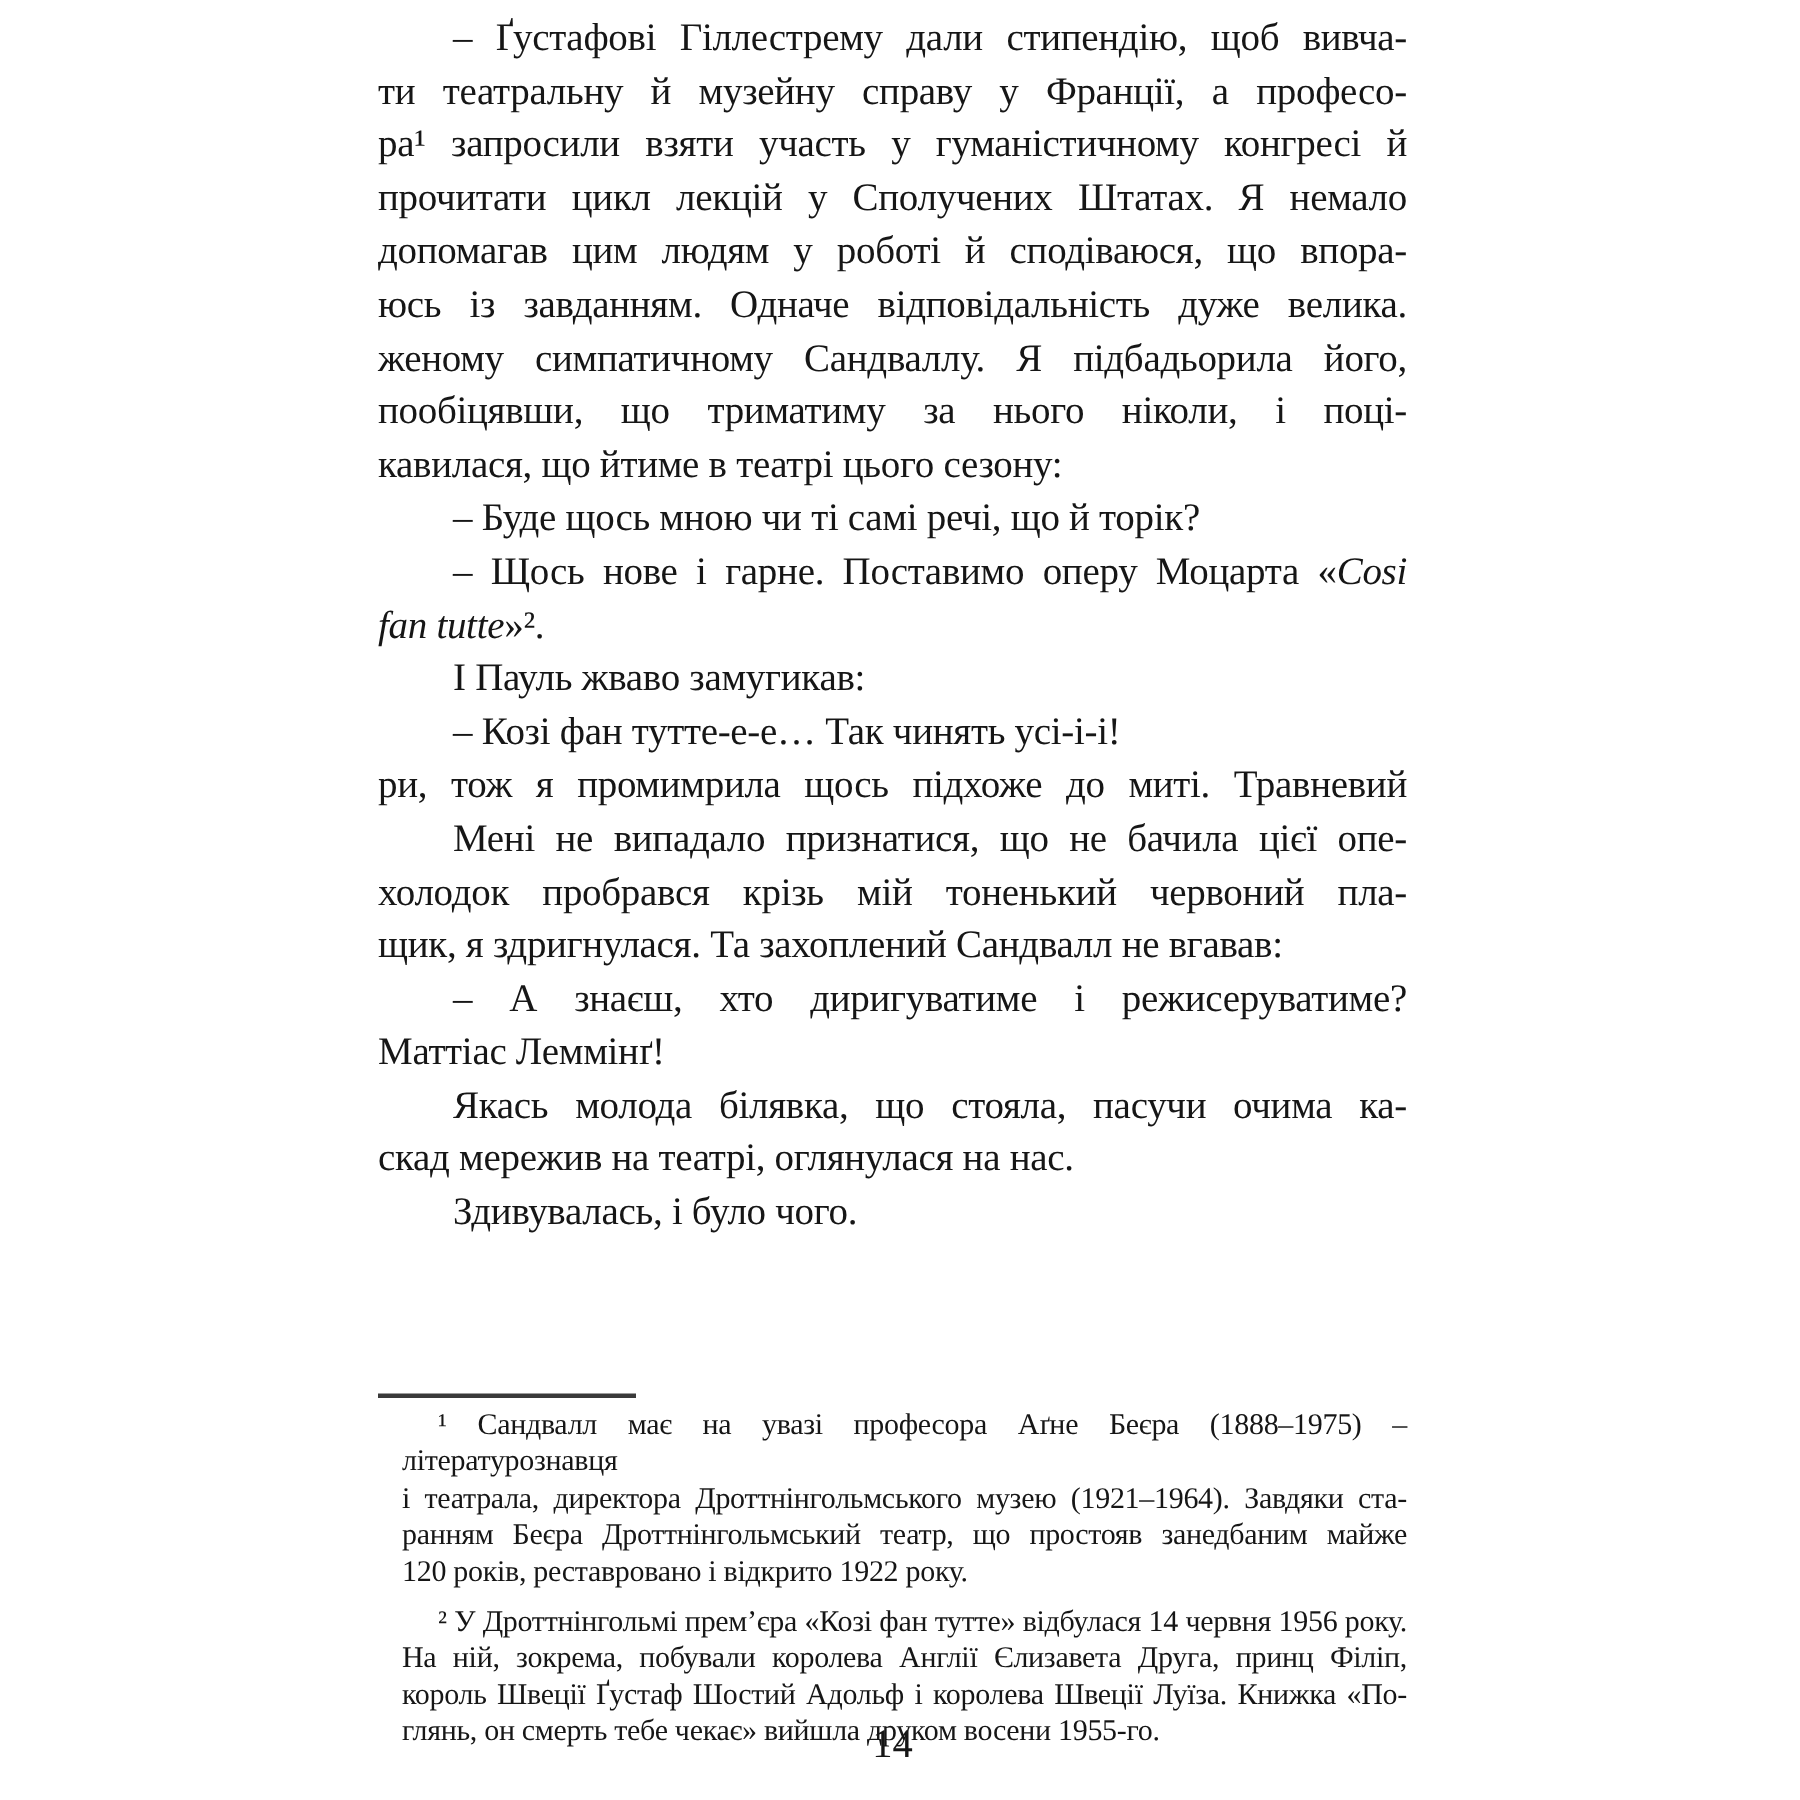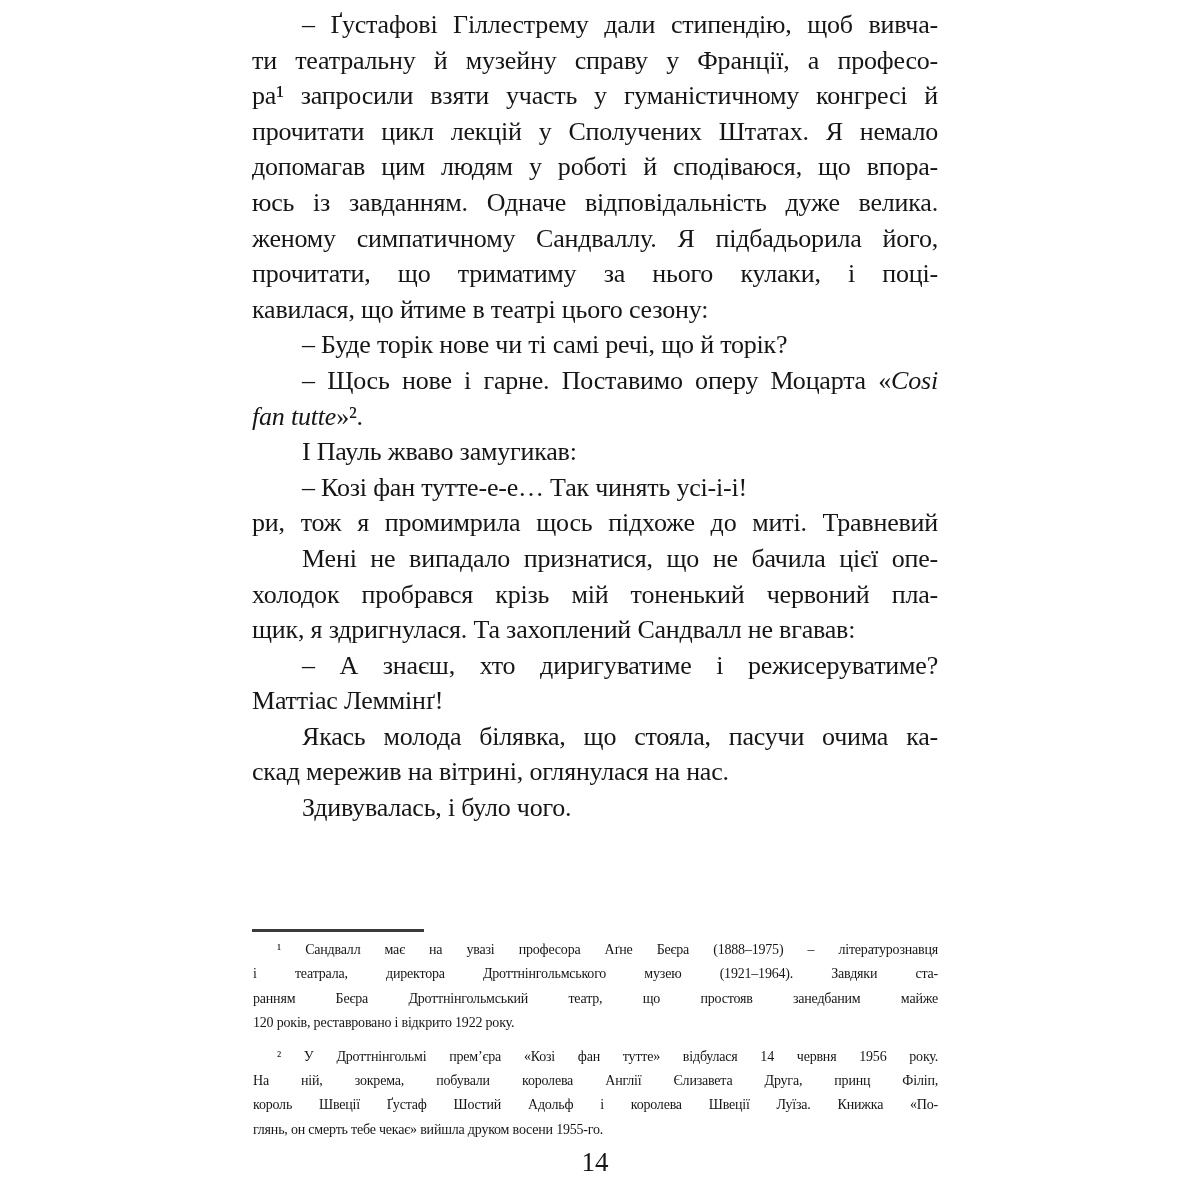--- a/index.html
+++ b/index.html
@@ -57,24 +57,24 @@
     left: 0;
     width: 686px;
   }
   .footnote-rule {
     width: 172px;
     height: 3px;
     background: #3a3a3a;
     margin: 0 0 6px 0;
   }
   .footnote {
-    font-size: 14px;
+    font-size: 20px;
     line-height: 24.4px;
     letter-spacing: -0.2px;
-    margin: 0 0 9px 1px;
+    margin: 0 0 9px 16px;
   }
   .footnote .line.indent { text-indent: 24px; }
   
   .page-number {
     position: absolute;
     top: 1147px;
     left: 0;
     width: 686px;
     text-align: center;
     text-align-last: center;
@@ -92,25 +92,25 @@
         <div class="paragraph">
           <div class="line indent"><span>– Ґустафові Гіллестрему дали стипендію, щоб вивча-</span></div>
           <div class="line"><span>ти театральну й музейну справу у Франції, а професо-</span></div>
           <div class="line"><span>ра¹ запросили взяти участь у гуманістичному конгресі й</span></div>
           <div class="line"><span>прочитати цикл лекцій у Сполучених Штатах. Я немало</span></div>
           <div class="line"><span>допомагав цим людям у роботі й сподіваюся, що впора-</span></div>
           <div class="line"><span>юсь із завданням. Одначе відповідальність дуже велика.</span></div>
         </div>
         <div class="paragraph">
           <div class="line"><span>женому симпатичному Сандваллу. Я підбадьорила його,</span></div>
-          <div class="line"><span>прочитати, що триматиму за нього кулаки, і поці-</span></div>
+          <div class="line"><span>пообіцявши, що триматиму за нього ніколи, і поці-</span></div>
           <div class="line last"><span>кавилася, що йтиме в театрі цього сезону:</span></div>
         </div>
         <div class="paragraph">
-          <div class="line last indent"><span>– Буде торік нове чи ті самі речі, що й торік?</span></div>
+          <div class="line last indent"><span>– Буде щось мною чи ті самі речі, що й торік?</span></div>
         </div>
         <div class="paragraph">
           <div class="line indent"><span>– Щось нове і гарне. Поставимо оперу Моцарта «</span><span class="it">Cosi</span></div>
           <div class="line last"><span class="it">fan tutte</span><span>»².</span></div>
         </div>
         <div class="paragraph">
           <div class="line last indent"><span>І Пауль жваво замугикав:</span></div>
         </div>
         <div class="paragraph">
           <div class="line last indent"><span>– Козі фан тутте-е-е… Так чинять усі-і-і!</span></div>
@@ -120,21 +120,21 @@
           <div class="line indent"><span>Мені не випадало признатися, що не бачила цієї опе-</span></div>
           <div class="line"><span>холодок пробрався крізь мій тоненький червоний пла-</span></div>
           <div class="line last"><span>щик, я здригнулася. Та захоплений Сандвалл не вгавав:</span></div>
         </div>
         <div class="paragraph">
           <div class="line indent"><span>– А знаєш, хто диригуватиме і режисеруватиме?</span></div>
           <div class="line last"><span>Маттіас Леммінґ!</span></div>
         </div>
         <div class="paragraph">
           <div class="line indent"><span>Якась молода білявка, що стояла, пасучи очима ка-</span></div>
-          <div class="line last"><span>скад мережив на вітрині, оглянулася на нас.</span></div>
+          <div class="line last"><span>скад мережив на театрі, оглянулася на нас.</span></div>
         </div>
         <div class="paragraph">
           <div class="line last indent"><span>Здивувалась, і було чого.</span></div>
         </div>
       </div>
 
     <div class="footnote-area">
       <div class="footnote-rule"></div>
       <div id="footnotes">
           <div class="footnote">

